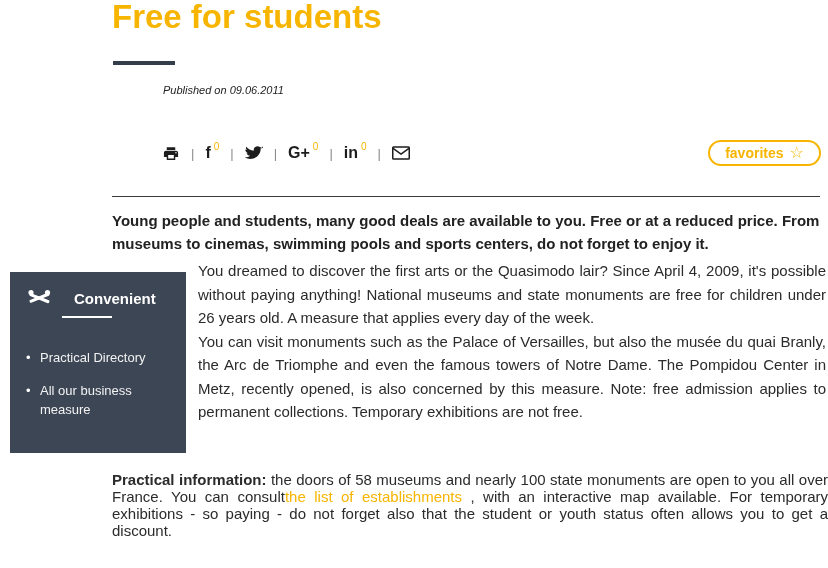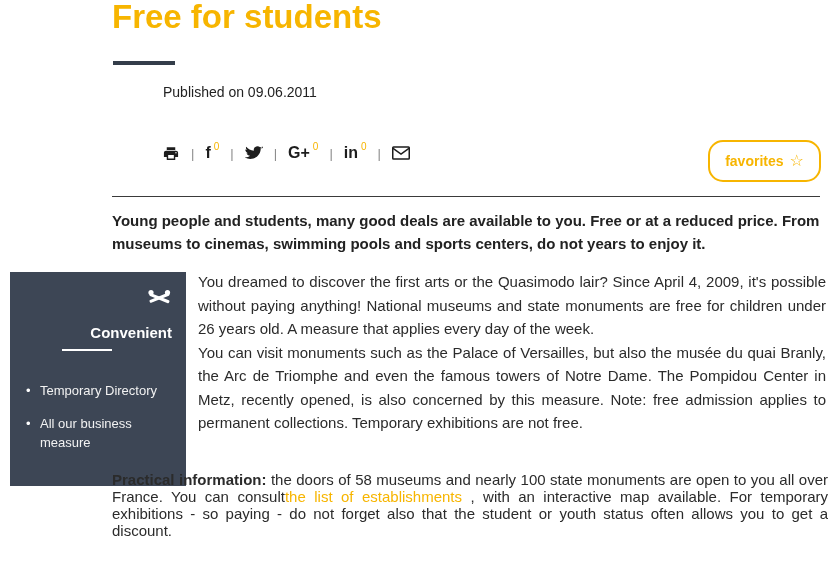--- a/index.html
+++ b/index.html
@@ -2,48 +2,48 @@
 <html><head>
 <meta charset="utf-8">
 <style>
   * { margin:0; padding:0; box-sizing:border-box; }
   html,body { background:#fff; }
   body { font-family:"Liberation Sans", sans-serif; color:#2b2b2b; }
   #page { position:relative; width:828px; height:568px; background:#fff; overflow:hidden; }
 
   .page-title { position:absolute; left:112px; top:-2px; font-size:33px; font-weight:700; color:#f7b500; letter-spacing:0; }
   .title-underline { position:absolute; left:113px; top:61px; width:62px; height:4px; background:#343d4a; }
-  .published { position:absolute; left:163px; top:84px; font-size:14px; color:#222; }
+  .published { position:absolute; left:163px; top:84px; font-size:11px; font-style:italic; color:#222; }
 
   .share-row { position:absolute; left:162px; top:141px; height:24px; display:flex; align-items:center; gap:11px; }
   .share-item { display:flex; align-items:flex-start; gap:3px; cursor:pointer; }
   .share-sep { color:#8a8a8a; font-size:13px; user-select:none; }
   .glyph-icon { font-weight:700; font-size:16px; color:#1d1d1d; line-height:20px; }
   .share-count { font-size:10px; color:#f7b500; position:relative; top:-2px; }
   .svg-icon { display:inline-flex; align-items:center; }
 
-  .favorites-btn { position:absolute; left:708px; top:140px; width:113px; height:42px; background:#fff;
+  .favorites-btn { position:absolute; left:708px; top:140px; width:113px; height:26px; background:#fff;
     border:2px solid #f7b500; border-radius:15px; color:#f7b500; font-weight:700; font-size:14px;
     display:flex; align-items:center; justify-content:center; gap:6px; cursor:pointer;
     font-family:"Liberation Sans", sans-serif; }
   .fav-star { font-weight:400; font-size:16px; line-height:16px; }
 
   .rule { position:absolute; left:112px; top:196px; width:708px; height:1px; background:#3a3a3a; }
 
   .intro { position:absolute; left:112px; top:209px; width:708px; font-weight:700; font-size:15px; line-height:23px; color:#222; }
 
   .sidebar { position:absolute; left:10px; top:272px; width:176px; min-height:178px; background:#3d4655; color:#fff; padding:16px 14px 20px 16px; }
-  .sidebar-header { display:flex; align-items:flex-end; gap:16px;flex-direction:column; }
+  .sidebar-header { display:flex; align-items:center; gap:22px; }
   .sidebar-title { font-size:15px; font-weight:700; color:#fff; }
   .sidebar-title-underline { width:50px; height:2px; background:#fff; margin:8px 0 0 36px; }
   .sidebar-list { list-style:none; margin-top:30px; }
   .sidebar-list li { position:relative; padding-left:14px; font-size:13px; line-height:19px; color:#f2f2f2; margin-bottom:14px; cursor:pointer; }
   .sidebar-list li::before { content:"•"; position:absolute; left:0; top:0; color:#ffffff; font-size:13px; }
 
-  .content-col { position:absolute; left:198px; top:270px; width:628px; }
+  .content-col { position:absolute; left:198px; top:259px; width:628px; }
   .content-col p { font-size:15px; line-height:23.5px; text-align:justify; color:#2b2b2b; }
   .content-col p + p { }
 
   .practical { position:absolute; left:112px; top:471px; width:716px; font-size:15px; line-height:17px; text-align:justify; color:#2b2b2b; }
   .practical .bold { font-weight:700; }
   .practical a { color:#f7b500; text-decoration:none; cursor:pointer; }
 </style>
 </head>
 <body>
 
@@ -105,39 +105,39 @@
     </span>
   </div>
 
   <button class="favorites-btn">
     <span>favorites</span>
     <span class="fav-star">☆</span>
   </button>
 
   <div class="rule"></div>
 
-  <p class="intro">Young people and students, many good deals are available to you. Free or at a reduced price. From museums to cinemas, swimming pools and sports centers, do not years to enjoy it.</p>
+  <p class="intro">Young people and students, many good deals are available to you. Free or at a reduced price. From museums to cinemas, swimming pools and sports centers, do not forget to enjoy it.</p>
 
   <aside class="sidebar">
     <div class="sidebar-header">
       <span class="svg-icon">
         <svg width="26" height="20" viewBox="0 0 26 20">
           <g fill="#ffffff">
             <rect x="3" y="8.5" width="21" height="3" rx="1" transform="rotate(22 13 10)"></rect>
             <rect x="3" y="8.5" width="21" height="3" rx="1" transform="rotate(-22 13 10)"></rect>
             <circle cx="5" cy="4.5" r="2.6"></circle>
             <circle cx="21.5" cy="4.5" r="2.6"></circle>
           </g>
         </svg>
       </span>
       <span class="sidebar-title">Convenient</span>
     </div>
     <div class="sidebar-title-underline"></div>
     <ul class="sidebar-list">
-      <li>Temporary Directory</li>
+      <li>Practical Directory</li>
       <li>All our business measure</li>
     </ul>
   </aside>
 
   <div class="content-col">
     <p>You dreamed to discover the first arts or the Quasimodo lair? Since April 4, 2009, it's possible without paying anything! National museums and state monuments are free for children under 26 years old. A measure that applies every day of the week.</p>
     <p>You can visit monuments such as the Palace of Versailles, but also the musée du quai Branly, the Arc de Triomphe and even the famous towers of Notre Dame. The Pompidou Center in Metz, recently opened, is also concerned by this measure. Note: free admission applies to permanent collections. Temporary exhibitions are not free.</p>
   </div>
 
   <p class="practical"><span class="bold">Practical information:</span><span> the doors of 58 museums and nearly 100 state monuments are open to you all over France. You can consult</span><a>the list of establishments</a><span> , with an interactive map available. For temporary exhibitions - so paying - do not forget also that the student or youth status often allows you to get a discount.</span></p>

